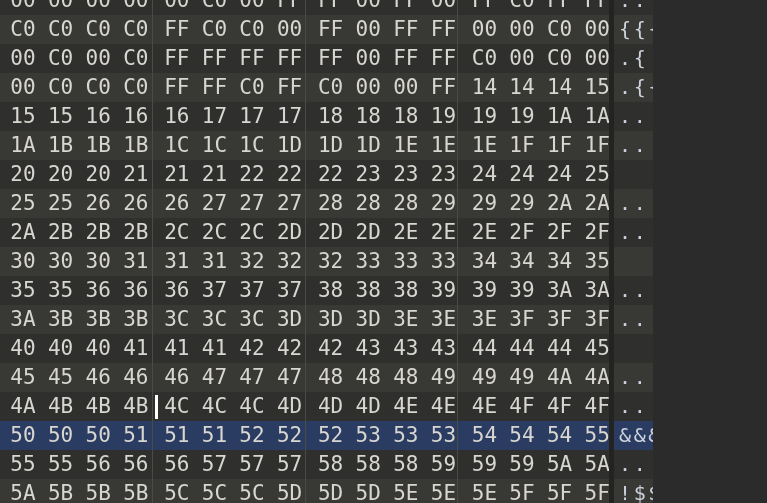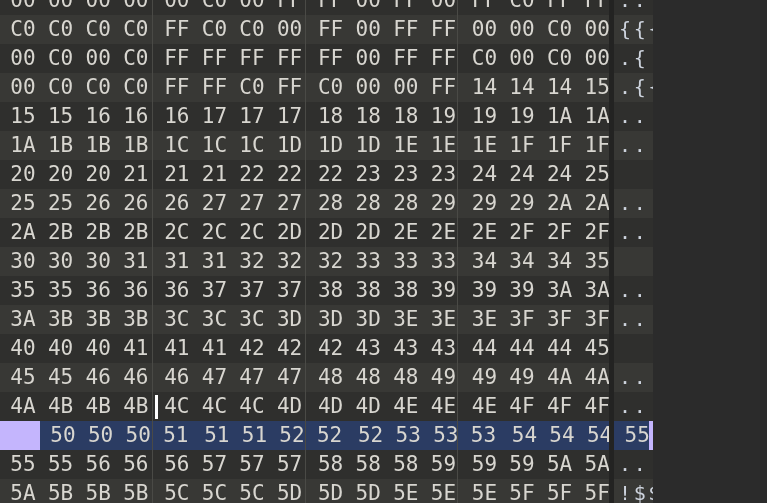--- a/index.html
+++ b/index.html
@@ -12,21 +12,21 @@
     width: 767px;
     height: 503px;
     overflow: hidden;
     font-family: "DejaVu Sans Mono", "Liberation Mono", monospace;
   }
 
   #hex-editor {
     position: relative;
     width: 653px;
     height: 503px;
-    background: #c4b5fd;
+    background: #701a75;
     overflow: hidden;
   }
 
   
   .panel-divider {
     position: absolute;
     top: 0;
     bottom: 0;
     width: 1px;
     background: #1f1f1e;
@@ -55,21 +55,21 @@
     height: 29px;
     line-height: 29px;
     white-space: nowrap;
   }
   .hexrow.odd  .hexcells { background: #2f2f2d; }
   .hexrow.even .hexcells { background: #383835; }
   .hexrow.odd  .asciicell { background: #2f2f2d; }
   .hexrow.even .asciicell { background: #383835; }
 
   .hexrow.selected .hexcells,
-  .hexrow.selected .asciicell { background: #2b3c63; margin-left: 40px; }
+  .hexrow.selected .asciicell { background: #2b3c63; }
 
   .hexcells {
     position: absolute;
     left: 0;
     top: 0;
     width: 609px;
     height: 29px;
   }
 
   .byte {

